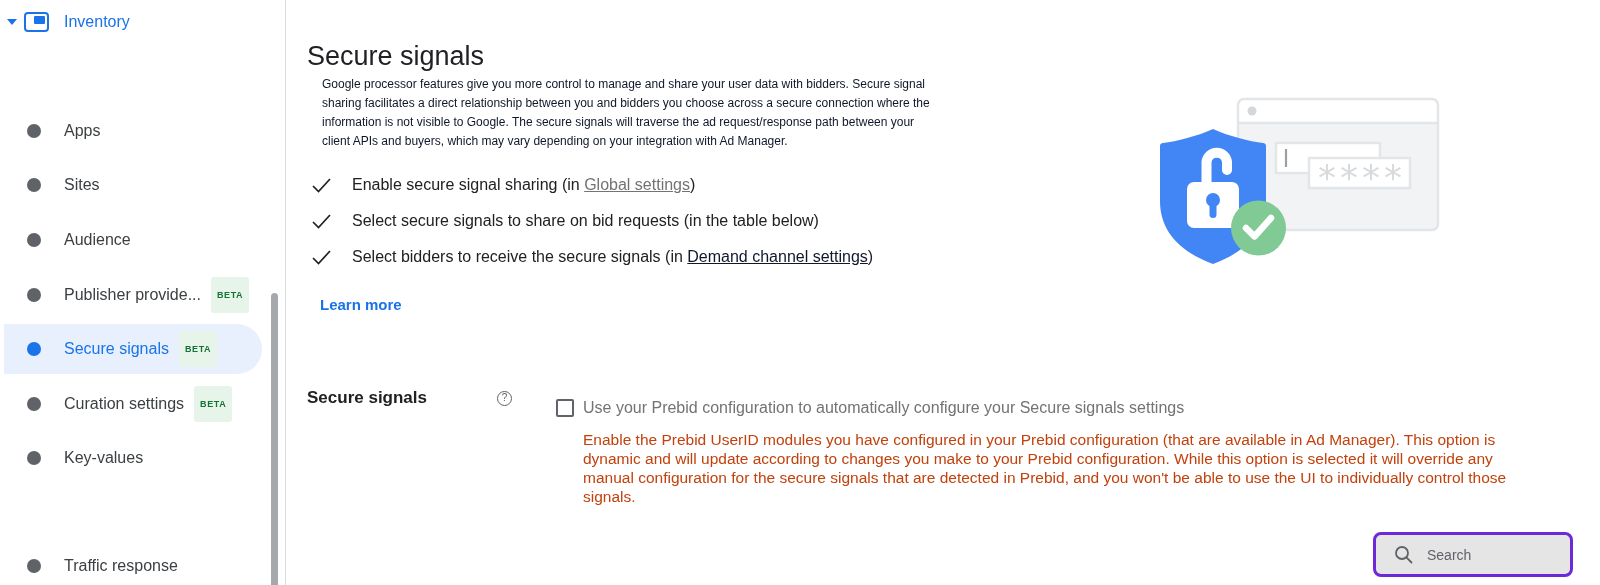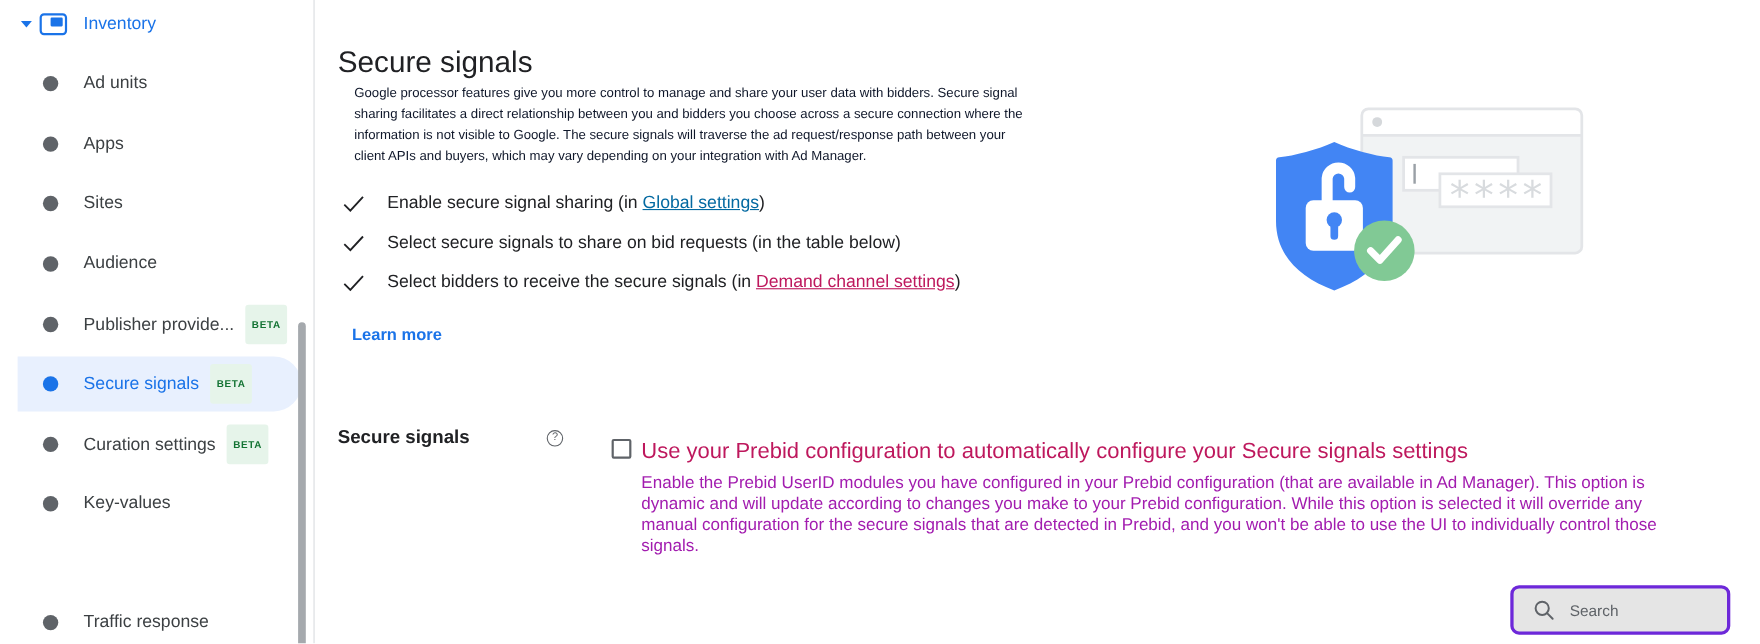--- a/index.html
+++ b/index.html
@@ -4,47 +4,47 @@
 <style>
   html,body{margin:0;padding:0;}
   body{
     width:1600px;height:585px;position:relative;overflow:hidden;
     background:#ffffff;
     font-family:"Liberation Sans", sans-serif;
     -webkit-font-smoothing:antialiased;
   }
   
   .sidebar{position:absolute;left:0;top:0;width:285px;height:585px;border-right:1px solid #dadce0;background:#fff;}
-  .side-row{position:absolute;left:16px;width:285px;height:54px;display:flex;align-items:center;cursor:pointer;}
+  .side-row{position:absolute;left:4px;width:285px;height:54px;display:flex;align-items:center;cursor:pointer;}
   .side-row.header{top:0;height:44px;}
   .caret{width:0;height:0;border-left:5px solid transparent;border-right:5px solid transparent;border-top:6px solid #1a73e8;margin-left:3px;}
   .inv-icon{width:25px;height:20px;border:2px solid #1a73e8;border-radius:4px;margin-left:7px;position:relative;box-sizing:border-box;}
   .inv-icon .inner{position:absolute;right:2px;top:2px;width:11px;height:8px;background:#1a73e8;border-radius:1px;}
   .side-label{margin-left:0;font-size:16px;color:#3c4043;position:absolute;left:60px;white-space:nowrap;}
   .header .side-label{color:#1a73e8;}
   .dot{position:absolute;left:23px;width:14px;height:14px;border-radius:50%;background:#5f6368;}
   .beta{display:inline-block;margin-left:10px;background:#e6f4ea;color:#137333;font-size:9px;font-weight:700;letter-spacing:.6px;padding:13px 6px;border-radius:3px;vertical-align:2px;}
   .pill{position:absolute;left:0;top:2px;width:258px;height:50px;background:#e8f0fe;border-radius:0 25px 25px 0;}
   .selected .dot{background:#1a73e8;}
   .selected .side-label{color:#1a73e8;}
   .side-scrollbar{position:absolute;left:271px;top:293px;width:7px;height:292px;background:#a5a9ad;border-radius:4px 4px 0 0;}
   
   .page-title{position:absolute;left:307px;top:22px;font-size:27px;line-height:32px;color:#202124;font-weight:400;}
   .page-desc{position:absolute;left:307px;top:63px;width:618px;font-size:12px;line-height:19px;color:#0f172a;margin-left:15px;}
   .check-row{position:absolute;left:307px;height:24px;width:760px;}
   .check-row .ck{position:absolute;left:5px;top:2px;}
   .check-row .ck-text{position:absolute;left:45px;top:0;font-size:16px;color:#202124;white-space:nowrap;}
-  .link-blue{color:#0369a1;text-decoration:underline;cursor:pointer;}
-  .link-purple{color:#be185d;text-decoration:underline;cursor:pointer;margin-top:34px;}
+  .link-blue{color:#737373;text-decoration:underline;cursor:pointer;}
+  .link-purple{color:#0f172a;text-decoration:underline;cursor:pointer;margin-top:34px;}
   .learn-more{position:absolute;left:320px;top:296px;font-size:15px;font-weight:700;color:#1a73e8;cursor:pointer;}
   .section-title{position:absolute;left:307px;top:388px;font-size:17px;font-weight:700;color:#202124;}
   .help-icon{position:absolute;left:497px;top:391px;width:15px;height:15px;border:1.3px solid #5f6368;border-radius:50%;box-sizing:border-box;color:#5f6368;font-size:10px;line-height:12px;text-align:center;cursor:pointer;}
   .checkbox{position:absolute;left:556px;top:399px;width:18px;height:18px;border:2px solid #5f6368;border-radius:2px;box-sizing:border-box;background:#fff;cursor:pointer;}
-  .checkbox-label{position:absolute;left:583px;top:399px;font-size:20px;color:#be185d;}
-  .checkbox-desc{position:absolute;left:583px;top:430px;width:950px;font-size:15.5px;line-height:19px;color:#a21caf;}
+  .checkbox-label{position:absolute;left:583px;top:399px;font-size:16px;color:#737373;}
+  .checkbox-desc{position:absolute;left:583px;top:430px;width:950px;font-size:15.5px;line-height:19px;color:#c2410c;}
   
   .search-box{position:absolute;left:1373px;top:532px;width:200px;height:45px;border:3px solid #6d28d9;border-radius:8px;box-sizing:border-box;display:flex;align-items:center;background:#e5e5e5;}
   .search-box svg{margin-left:18px;flex:none;}
   .search-input{border:none;outline:none;background:transparent;margin-left:12px;width:140px;font-size:14px;color:#202124;font-family:"Liberation Sans",sans-serif;}
   .search-input::placeholder{color:#5f6368;}
   
   .illustration{position:absolute;left:1120px;top:70px;width:340px;height:210px;}
 </style>
 </head>
 <body>
@@ -52,24 +52,20 @@
 <div class="sidebar">
 
   <div class="side-row header" style="top:0">
     <span class="caret"></span>
     <span class="inv-icon">
         <span class="inner"></span>
       </span>
     <span class="side-label">Inventory</span>
   </div>
 
-  <div class="side-row" style="top:49px">
-    <span class="dot"></span>
-    <span class="side-label">Ad units</span>
-  </div>
 
   <div class="side-row" style="top:104px">
     <span class="dot"></span>
     <span class="side-label">Apps</span>
   </div>
 
   <div class="side-row" style="top:158px">
     <span class="dot"></span>
     <span class="side-label">Sites</span>
   </div>

